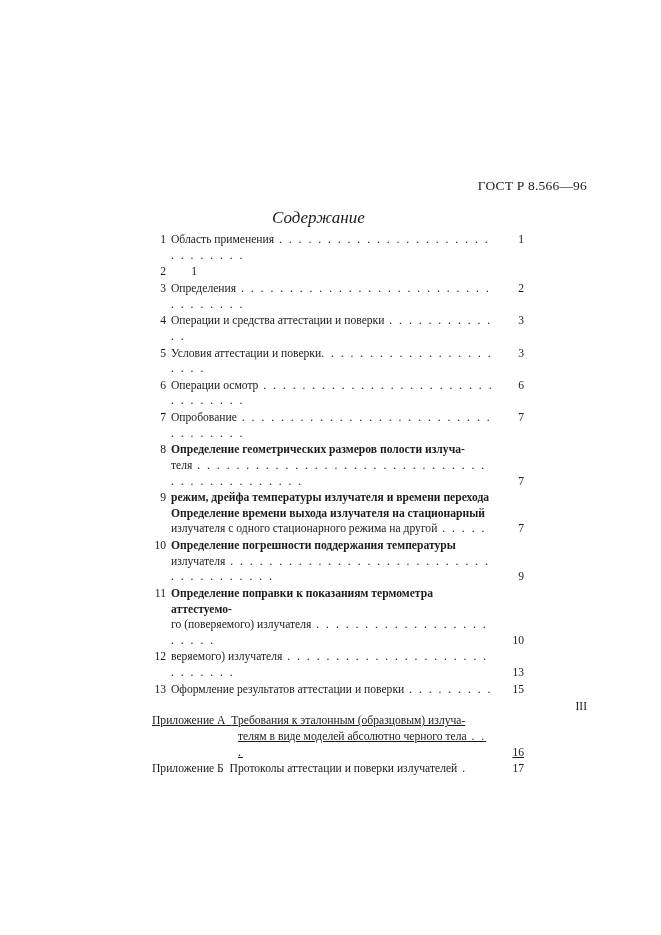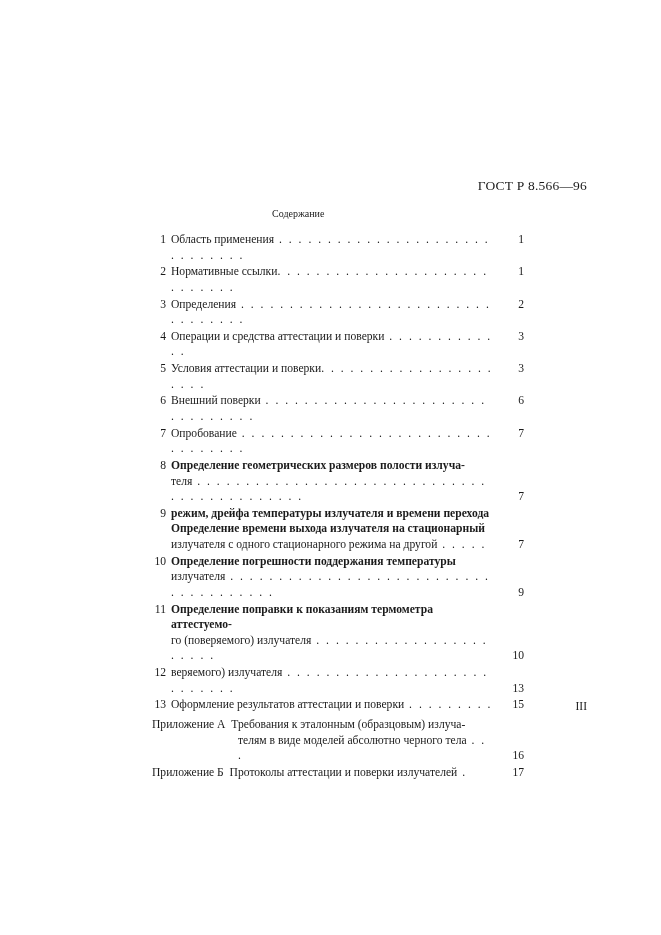--- a/index.html
+++ b/index.html
@@ -26,21 +26,22 @@
     right: 74px;
     top: 178px;
     font-size: 13.5px;
     letter-spacing: 0.2px;
     white-space: nowrap;
   }
   .toc-title {
     position: absolute;
     left: 272px;
     top: 208px;
-    font-size: 10px;
+    font-size: 17px;
+    font-style: italic;
   }
   .toc {
     position: absolute;
     left: 152px;
     top: 232px;
     width: 372px;
   }
   .toc-row {
     display: flex;
     align-items: flex-start;
@@ -96,21 +97,20 @@
   <div class="toc">
 
     <div class="toc-row">
       <span class="toc-num">1</span>
       <span class="toc-text"><span>Область применения</span><span class="leader"> . . . . . . . . . . . . . . . . . . . . . . . . . . . . . .</span></span>
       <span class="toc-page">1</span>
     </div>
 
     <div class="toc-row">
       <span class="toc-num">2</span>
-      <span class="toc-text"><span>Нормативные ссылки</span><span class="leader">. . . . . . . . . . . . . . . . . . . . . . . . . . . . .</span></span>
       <span class="toc-page">1</span>
     </div>
 
     <div class="toc-row">
       <span class="toc-num">3</span>
       <span class="toc-text"><span>Определения</span><span class="leader"> . . . . . . . . . . . . . . . . . . . . . . . . . . . . . . . . . .</span></span>
       <span class="toc-page">2</span>
     </div>
 
     <div class="toc-row">
@@ -120,21 +120,21 @@
     </div>
 
     <div class="toc-row">
       <span class="toc-num">5</span>
       <span class="toc-text"><span>Условия аттестации и поверки</span><span class="leader">. . . . . . . . . . . . . . . . . . . . . .</span></span>
       <span class="toc-page">3</span>
     </div>
 
     <div class="toc-row">
       <span class="toc-num">6</span>
-      <span class="toc-text"><span>Внешний поверки</span><span class="leader"> . . . . . . . . . . . . . . . . . . . . . . . . . . . . . . . .</span></span>
+      <span class="toc-text"><span>Операции осмотр</span><span class="leader"> . . . . . . . . . . . . . . . . . . . . . . . . . . . . . . . .</span></span>
       <span class="toc-page">6</span>
     </div>
 
     <div class="toc-row">
       <span class="toc-num">7</span>
       <span class="toc-text"><span>Опробование</span><span class="leader"> . . . . . . . . . . . . . . . . . . . . . . . . . . . . . . . . . .</span></span>
       <span class="toc-page">7</span>
     </div>
 
     <div class="toc-row">
@@ -166,21 +166,21 @@
       <span class="toc-text"><span>веряемого) излучателя</span><span class="leader"> . . . . . . . . . . . . . . . . . . . . . . . . . . . .</span></span>
       <span class="toc-page" style="align-self:flex-end">13</span>
     </div>
 
     <div class="toc-row">
       <span class="toc-num">13</span>
       <span class="toc-text"><span>Оформление результатов аттестации и поверки</span><span class="leader"> . . . . . . . . .</span></span>
       <span class="toc-page">15</span>
     </div>
 
-    <div class="toc-row appendix" style="margin-top:4px;">
+    <div class="toc-row appendix" style="margin-top:16px;text-decoration:underline;">
       <span class="toc-text"><span>Приложение А</span>&nbsp; <span>Требования к эталонным (образцовым) излуча-</span><span class="app-second-line"><span>телям в виде моделей абсолютно черного тела</span><span class="leader"> . . .</span></span></span>
       <span class="toc-page" style="align-self:flex-end">16</span>
     </div>
 
     <div class="toc-row appendix">
       <span class="toc-text"><span>Приложение Б</span>&nbsp; <span>Протоколы аттестации и поверки излучателей</span><span class="leader"> .</span></span>
       <span class="toc-page">17</span>
     </div>
 
   </div>

